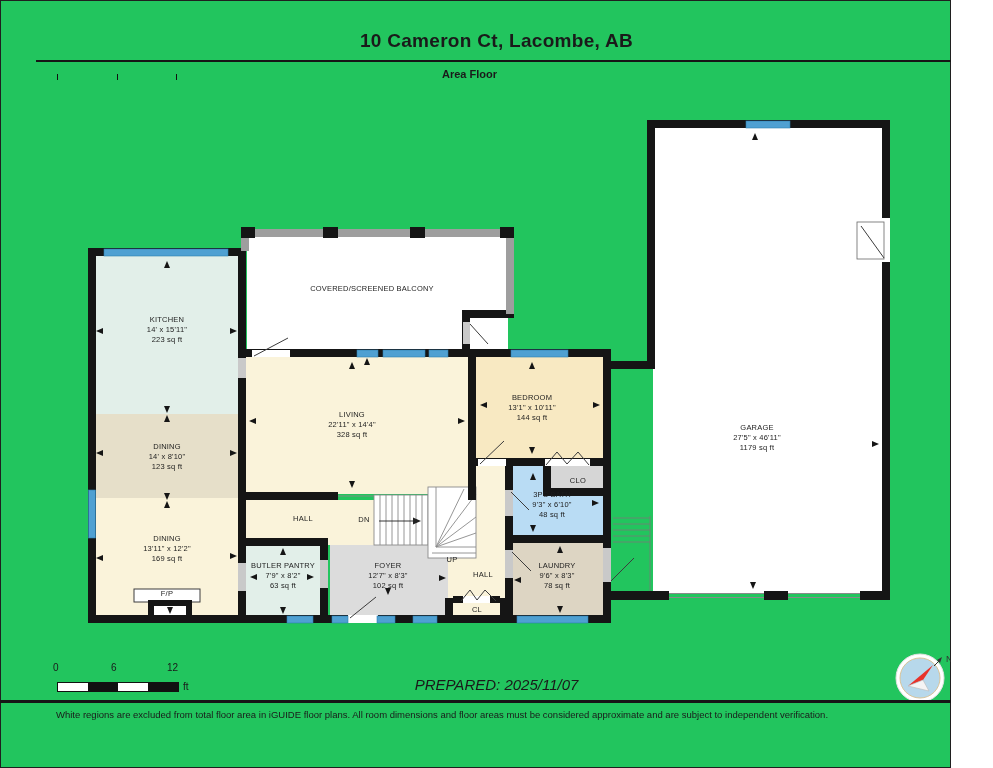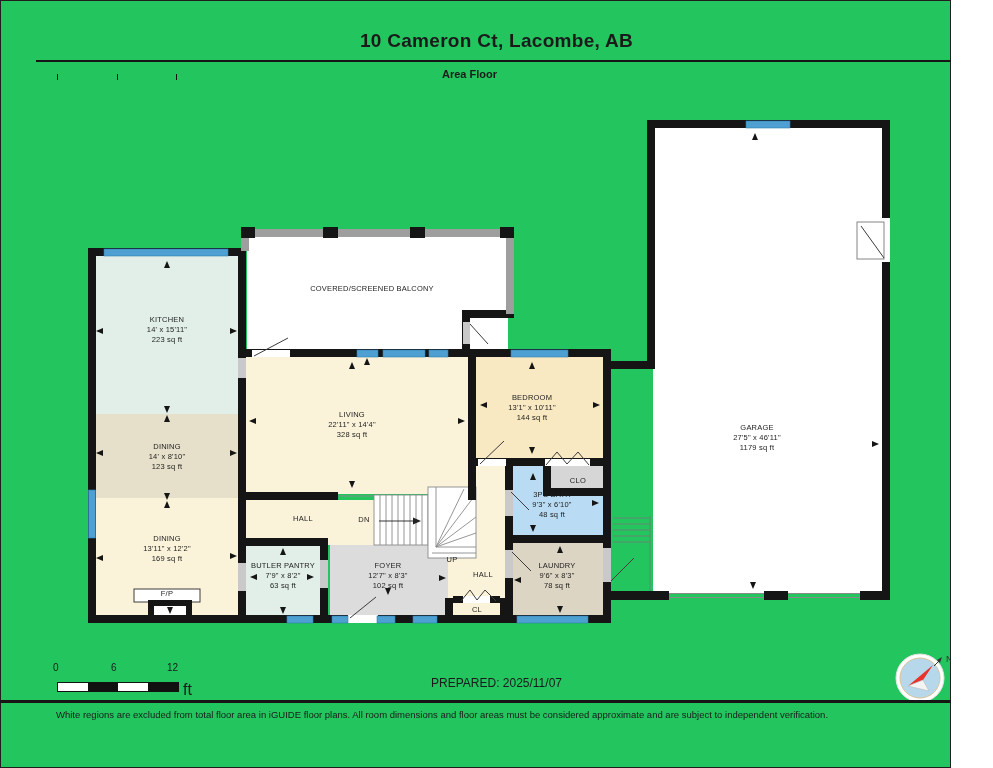--- a/index.html
+++ b/index.html
@@ -15,22 +15,22 @@
   .area-row span{margin-right:4px;}
   #plan-svg{position:absolute;top:0;left:0;}
   .room-label{font-size:7.5px;fill:#1c1c1c;text-anchor:middle;letter-spacing:.2px;}
   .small-label{font-size:7.5px;fill:#1c1c1c;text-anchor:middle;letter-spacing:.3px;}
   .scalebar{position:absolute;top:662px;left:50px;width:160px;}
   .scale-nums{position:relative;height:12px;font-size:10px;}
   .scale-nums span{position:absolute;top:0;}
   .scale-ticks div{position:absolute;width:1px;height:6px;background:#111;top:74px;}
   .bar{position:absolute;top:682px;left:57px;width:120px;height:8px;border:1px solid #111;display:flex;}
   .bar div{flex:1;}
-  .ft-unit{position:absolute;top:681px;left:183px;font-size:16px;}
-  .prepared{position:absolute;top:676px;left:0;width:993px;text-align:center;font-size:12px;}
+  .ft-unit{position:absolute;top:681px;left:183px;font-size:10px;}
+  .prepared{position:absolute;top:676px;left:0;width:993px;text-align:center;font-size:15px;font-style:italic;}
   .bottom-rule{position:absolute;top:700px;left:0;width:993px;height:3px;background:#161616;}
   .disclaimer{position:absolute;top:709px;left:36px;width:930px;font-size:9.5px;margin-left:20px;}
   #compass{position:absolute;top:648px;left:888px;}
 </style>
 </head>
 <body>
 
 <div id="page">
 
   <div class="title">10 Cameron Ct, Lacombe, AB</div>

